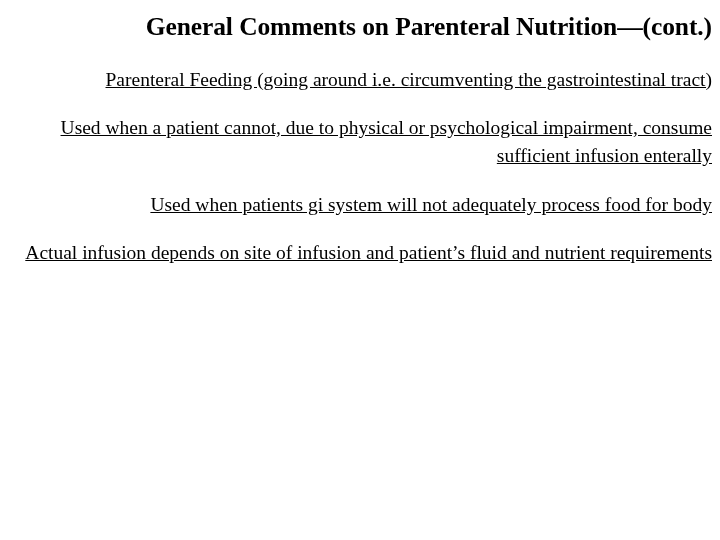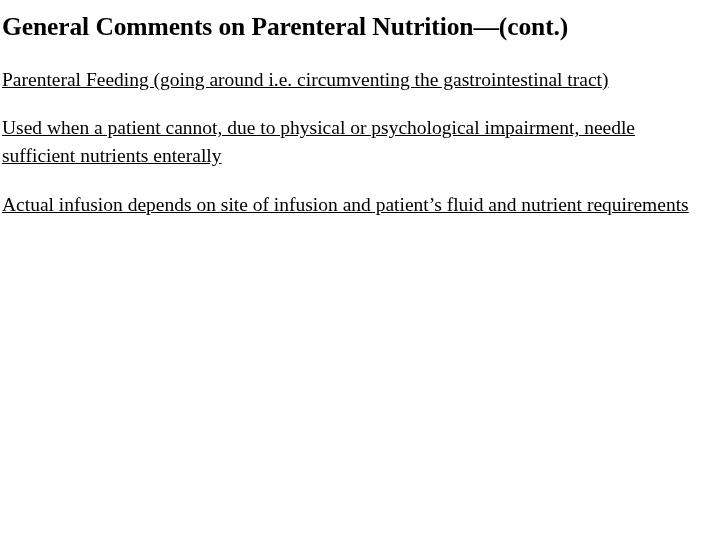--- a/index.html
+++ b/index.html
@@ -12,21 +12,22 @@
     height: 540px;
     font-family: "Liberation Serif", serif;
     color: #000000;
     overflow: hidden;
   }
   .slide {
     position: relative;
     width: 720px;
     height: 388px;
     box-sizing: border-box;
-    padding: 10px 8px 0 0;
+    padding: 10px 8px 0 8px;
+    text-align: right;
   }
   .slide-title {
     font-family: "Liberation Serif", serif;
     font-size: 25.5px;
     font-weight: bold;
     line-height: 1.32;
     letter-spacing: -0.1px;
     margin: 0 0 0 0;
     padding: 0 0 0 2px;
   }
@@ -48,17 +49,18 @@
 </style>
 </head>
 <body>
 
 <div class="slide">
 
   <h1 class="slide-title">General Comments on Parenteral Nutrition—(cont.)</h1>
 
   <div class="body-block">
     <p class="para">Parenteral Feeding (going around i.e. circumventing the gastrointestinal tract)</p>
-    <p class="para">Used when a patient cannot, due to physical or psychological impairment, needle sufficient nutrients enterally</p>
+    <p class="para">Used when a patient cannot, due to physical or psychological impairment, consume sufficient infusion enterally</p>
+    <p class="para">Used when patients gi system will not adequately process food for body</p>
     <p class="para">Actual infusion depends on site of infusion and patient’s fluid and nutrient requirements</p>
   </div>
 
 </div>
 
 </body></html>

